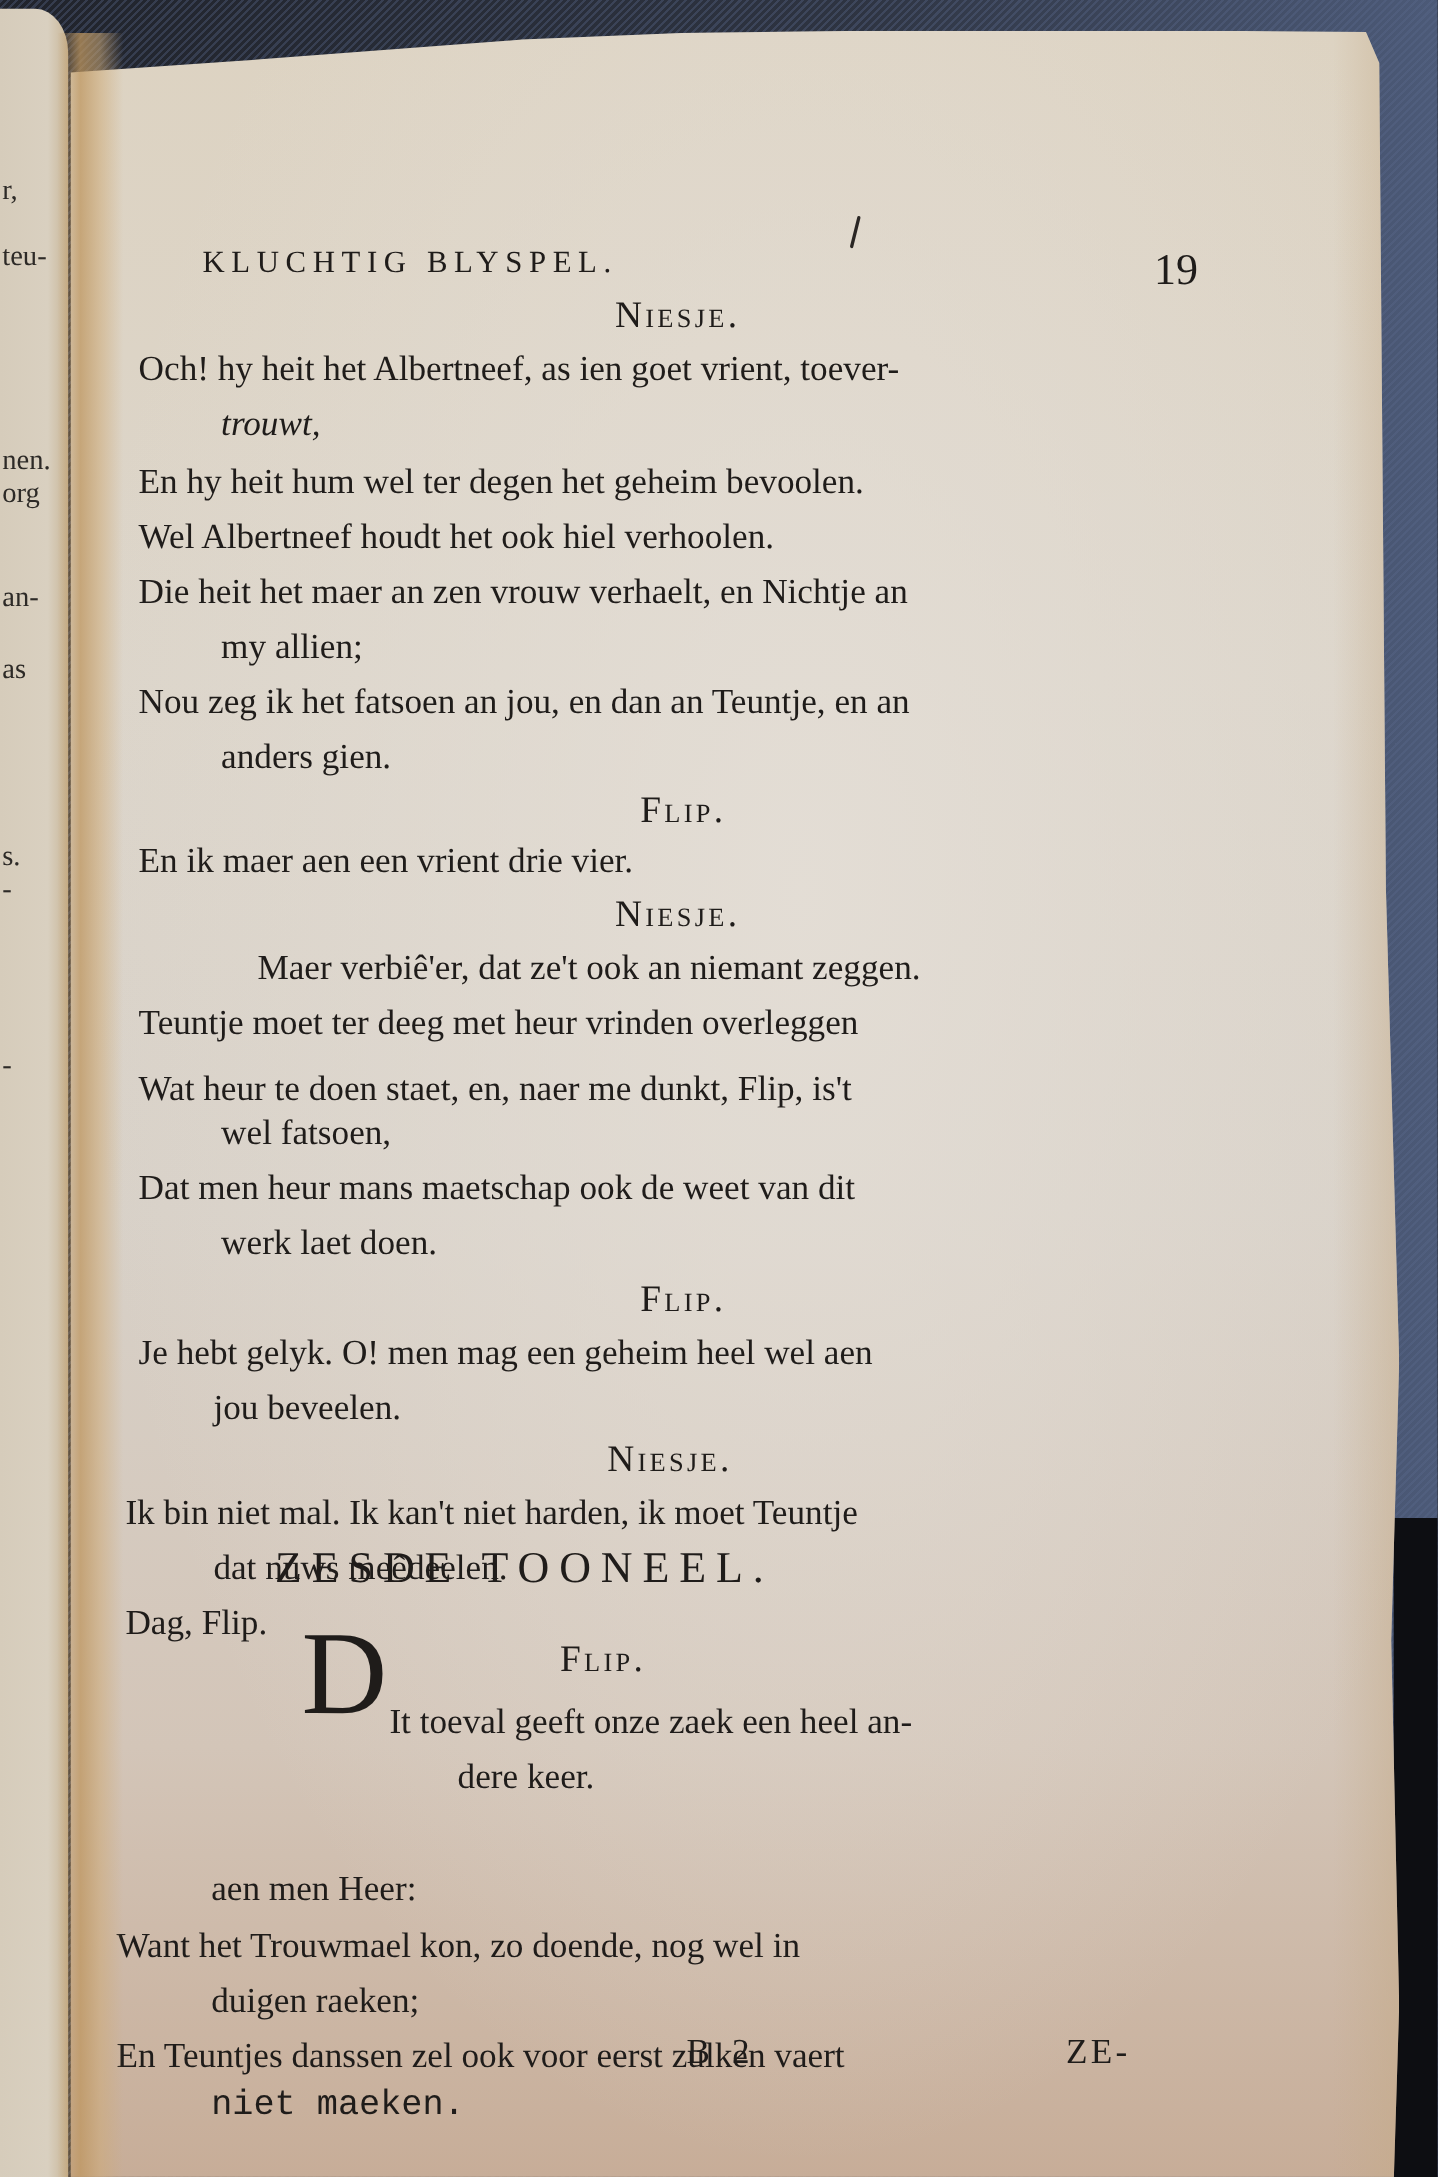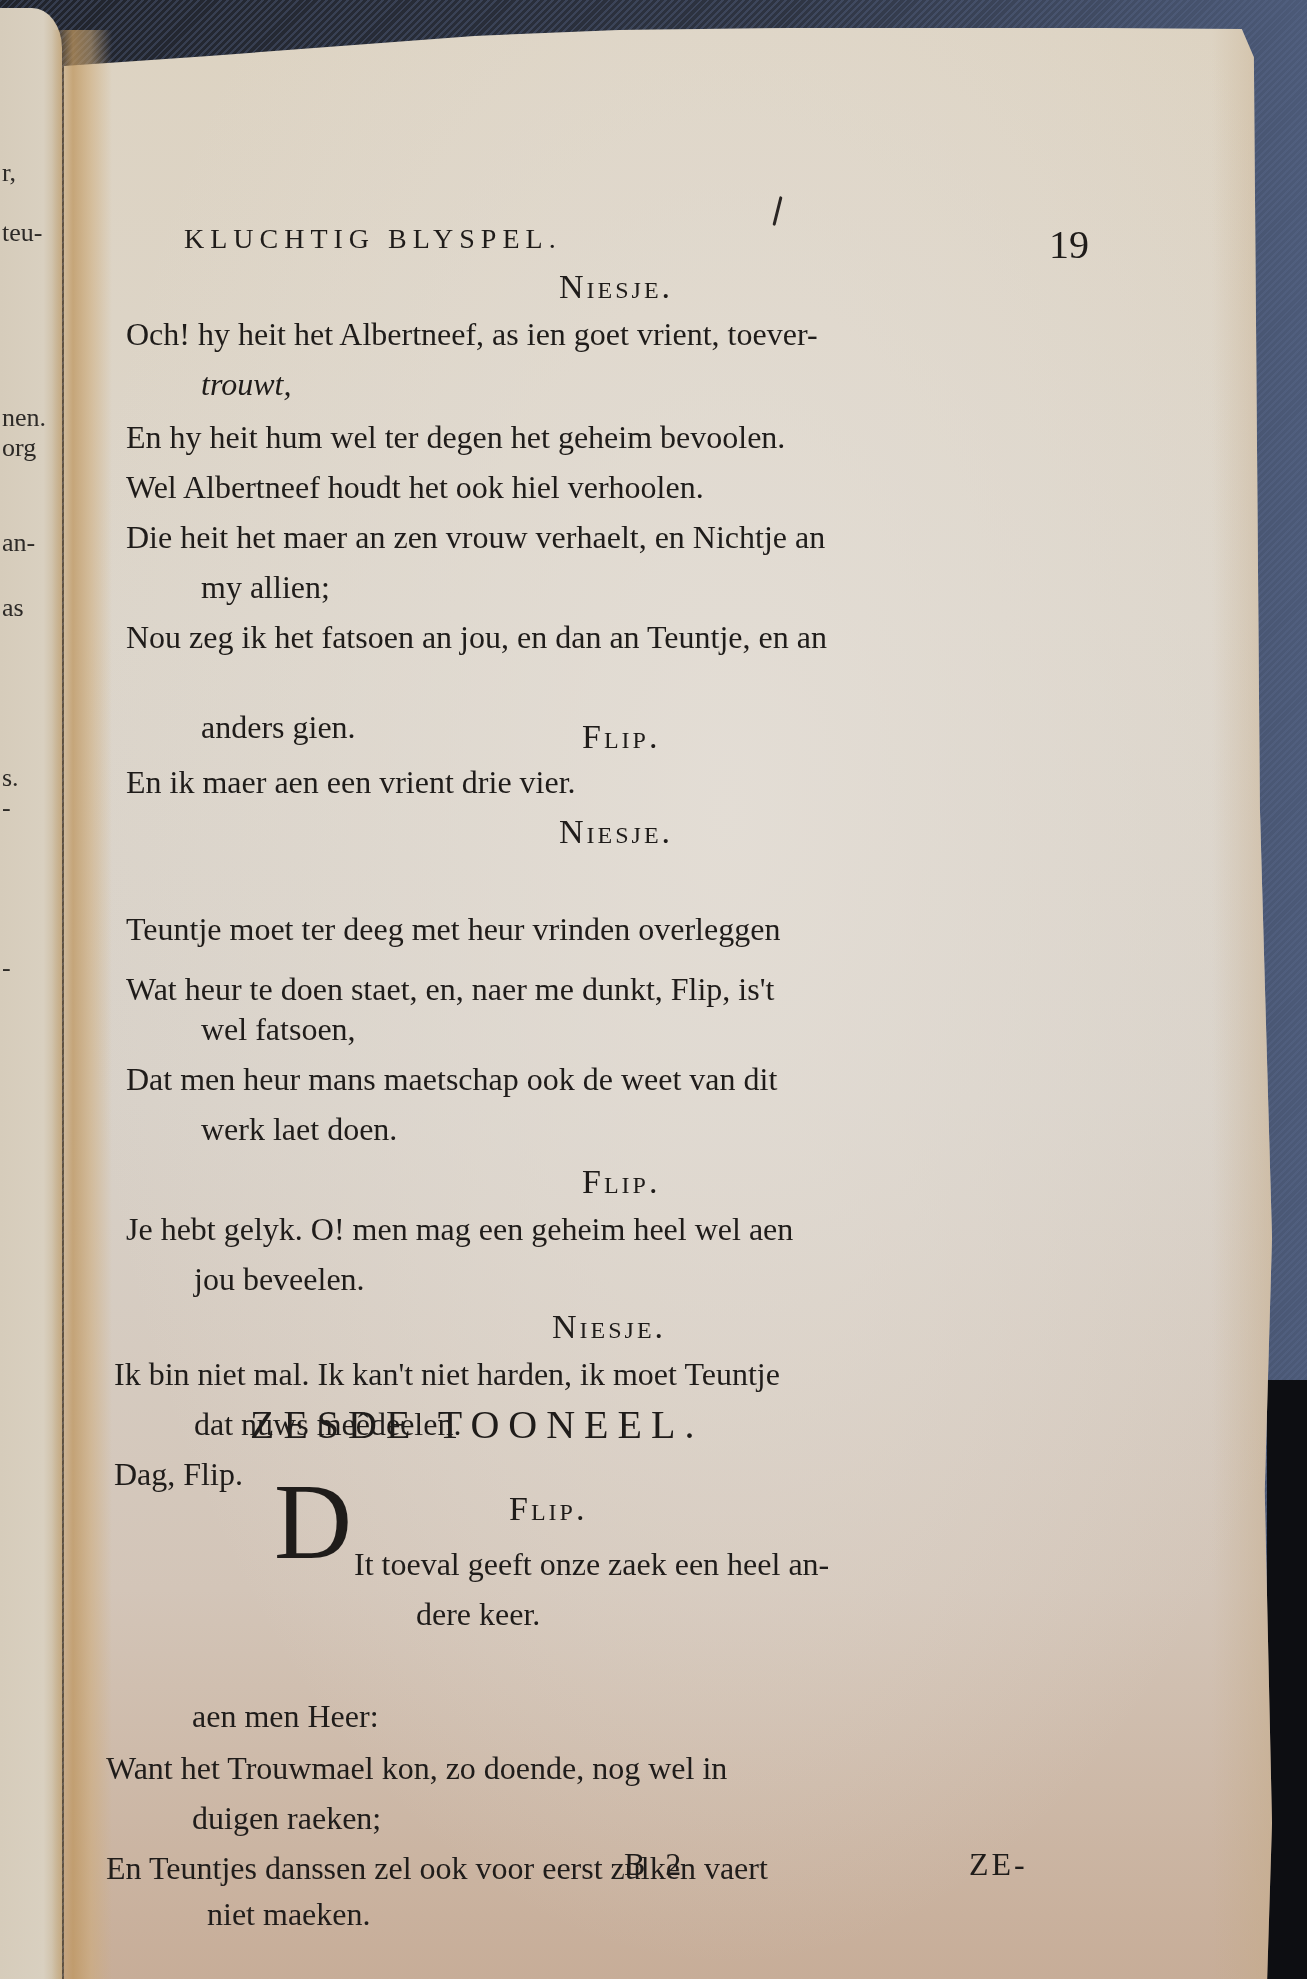--- a/index.html
+++ b/index.html
@@ -188,38 +188,39 @@
     <div class="signature">B 2</div>
     <div class="catchword">ZE-</div>
   <div class="speaker" style="top: 240px; left: 495px;">Niesje.</div>
       <div class="line" style="top: 290px; left: 62px;">Och! hy heit het Albertneef, as ien goet vrient, toever-</div>
       <div class="line" style="top: 340px; left: 137px; font-style: italic;">trouwt,</div>
       <div class="line" style="top: 393px; left: 62px;">En hy heit hum wel ter degen het geheim bevoolen.</div>
       <div class="line" style="top: 443px; left: 62px;">Wel Albertneef houdt het ook hiel verhoolen.</div>
       <div class="line" style="top: 493px; left: 62px;">Die heit het maer an zen vrouw verhaelt, en Nichtje an</div>
       <div class="line" style="top: 543px; left: 137px;">my allien;</div>
       <div class="line" style="top: 593px; left: 62px;">Nou zeg ik het fatsoen an jou, en dan an Teuntje, en an</div>
-      <div class="line" style="top: 643px; left: 137px; margin-top: 40px;">anders gien.</div>
+      <div class="line" style="top: 643px; left: 137px;">anders gien.</div>
       <div class="speaker" style="top: 690px; left: 518px;">Flip.</div>
       <div class="line" style="top: 738px; left: 62px;">En ik maer aen een vrient drie vier.</div>
       <div class="speaker" style="top: 785px; left: 495px;">Niesje.</div>
+      <div class="line" style="top: 835px; left: 170px;">Maer verbiê'er, dat ze't ook an niemant zeggen.</div>
       <div class="line" style="top: 885px; left: 62px;">Teuntje moet ter deeg met heur vrinden overleggen</div>
       <div class="line" style="top: 935px; left: 62px; margin-top: 10px;">Wat heur te doen staet, en, naer me dunkt, Flip, is't</div>
       <div class="line" style="top: 985px; left: 137px;">wel fatsoen,</div>
       <div class="line" style="top: 1035px; left: 62px;">Dat men heur mans maetschap ook de weet van dit</div>
       <div class="line" style="top: 1085px; left: 137px;">werk laet doen.</div>
       <div class="speaker" style="top: 1135px; left: 518px;">Flip.</div>
       <div class="line" style="top: 1185px; left: 62px;">Je hebt gelyk. O! men mag een geheim heel wel aen</div>
       <div class="line" style="top: 1235px; left: 130px;">jou beveelen.</div>
       <div class="speaker" style="top: 1280px; left: 488px;">Niesje.</div>
       <div class="line" style="top: 1330px; left: 50px;">Ik bin niet mal. Ik kan't niet harden, ik moet Teuntje</div>
       <div class="line" style="top: 1380px; left: 130px;">dat nuws meêdeelen.</div>
       <div class="line" style="top: 1430px; left: 50px;">Dag, Flip.</div>
       <div class="speaker" style="top: 1462px; left: 445px;">Flip.</div>
       <div class="line" style="top: 1520px; left: 290px;">It toeval geeft onze zaek een heel an-</div>
       <div class="line" style="top: 1570px; left: 352px;">dere keer.</div>
       <div class="line" style="top: 1672px; left: 128px;">aen men Heer:</div>
       <div class="line" style="top: 1724px; left: 42px;">Want het Trouwmael kon, zo doende, nog wel in</div>
       <div class="line" style="top: 1774px; left: 128px;">duigen raeken;</div>
       <div class="line" style="top: 1824px; left: 42px;">En Teuntjes danssen zel ook voor eerst zulken vaert</div>
-      <div class="line" style="top: 1870px; left: 143px;">niet maeken.</div>
+      <div class="line" style="top: 1870px; left: 128px; font-family: Liberation Mono, monospace;">niet maeken.</div>
     </div>
 </div>
 
 </body></html>

